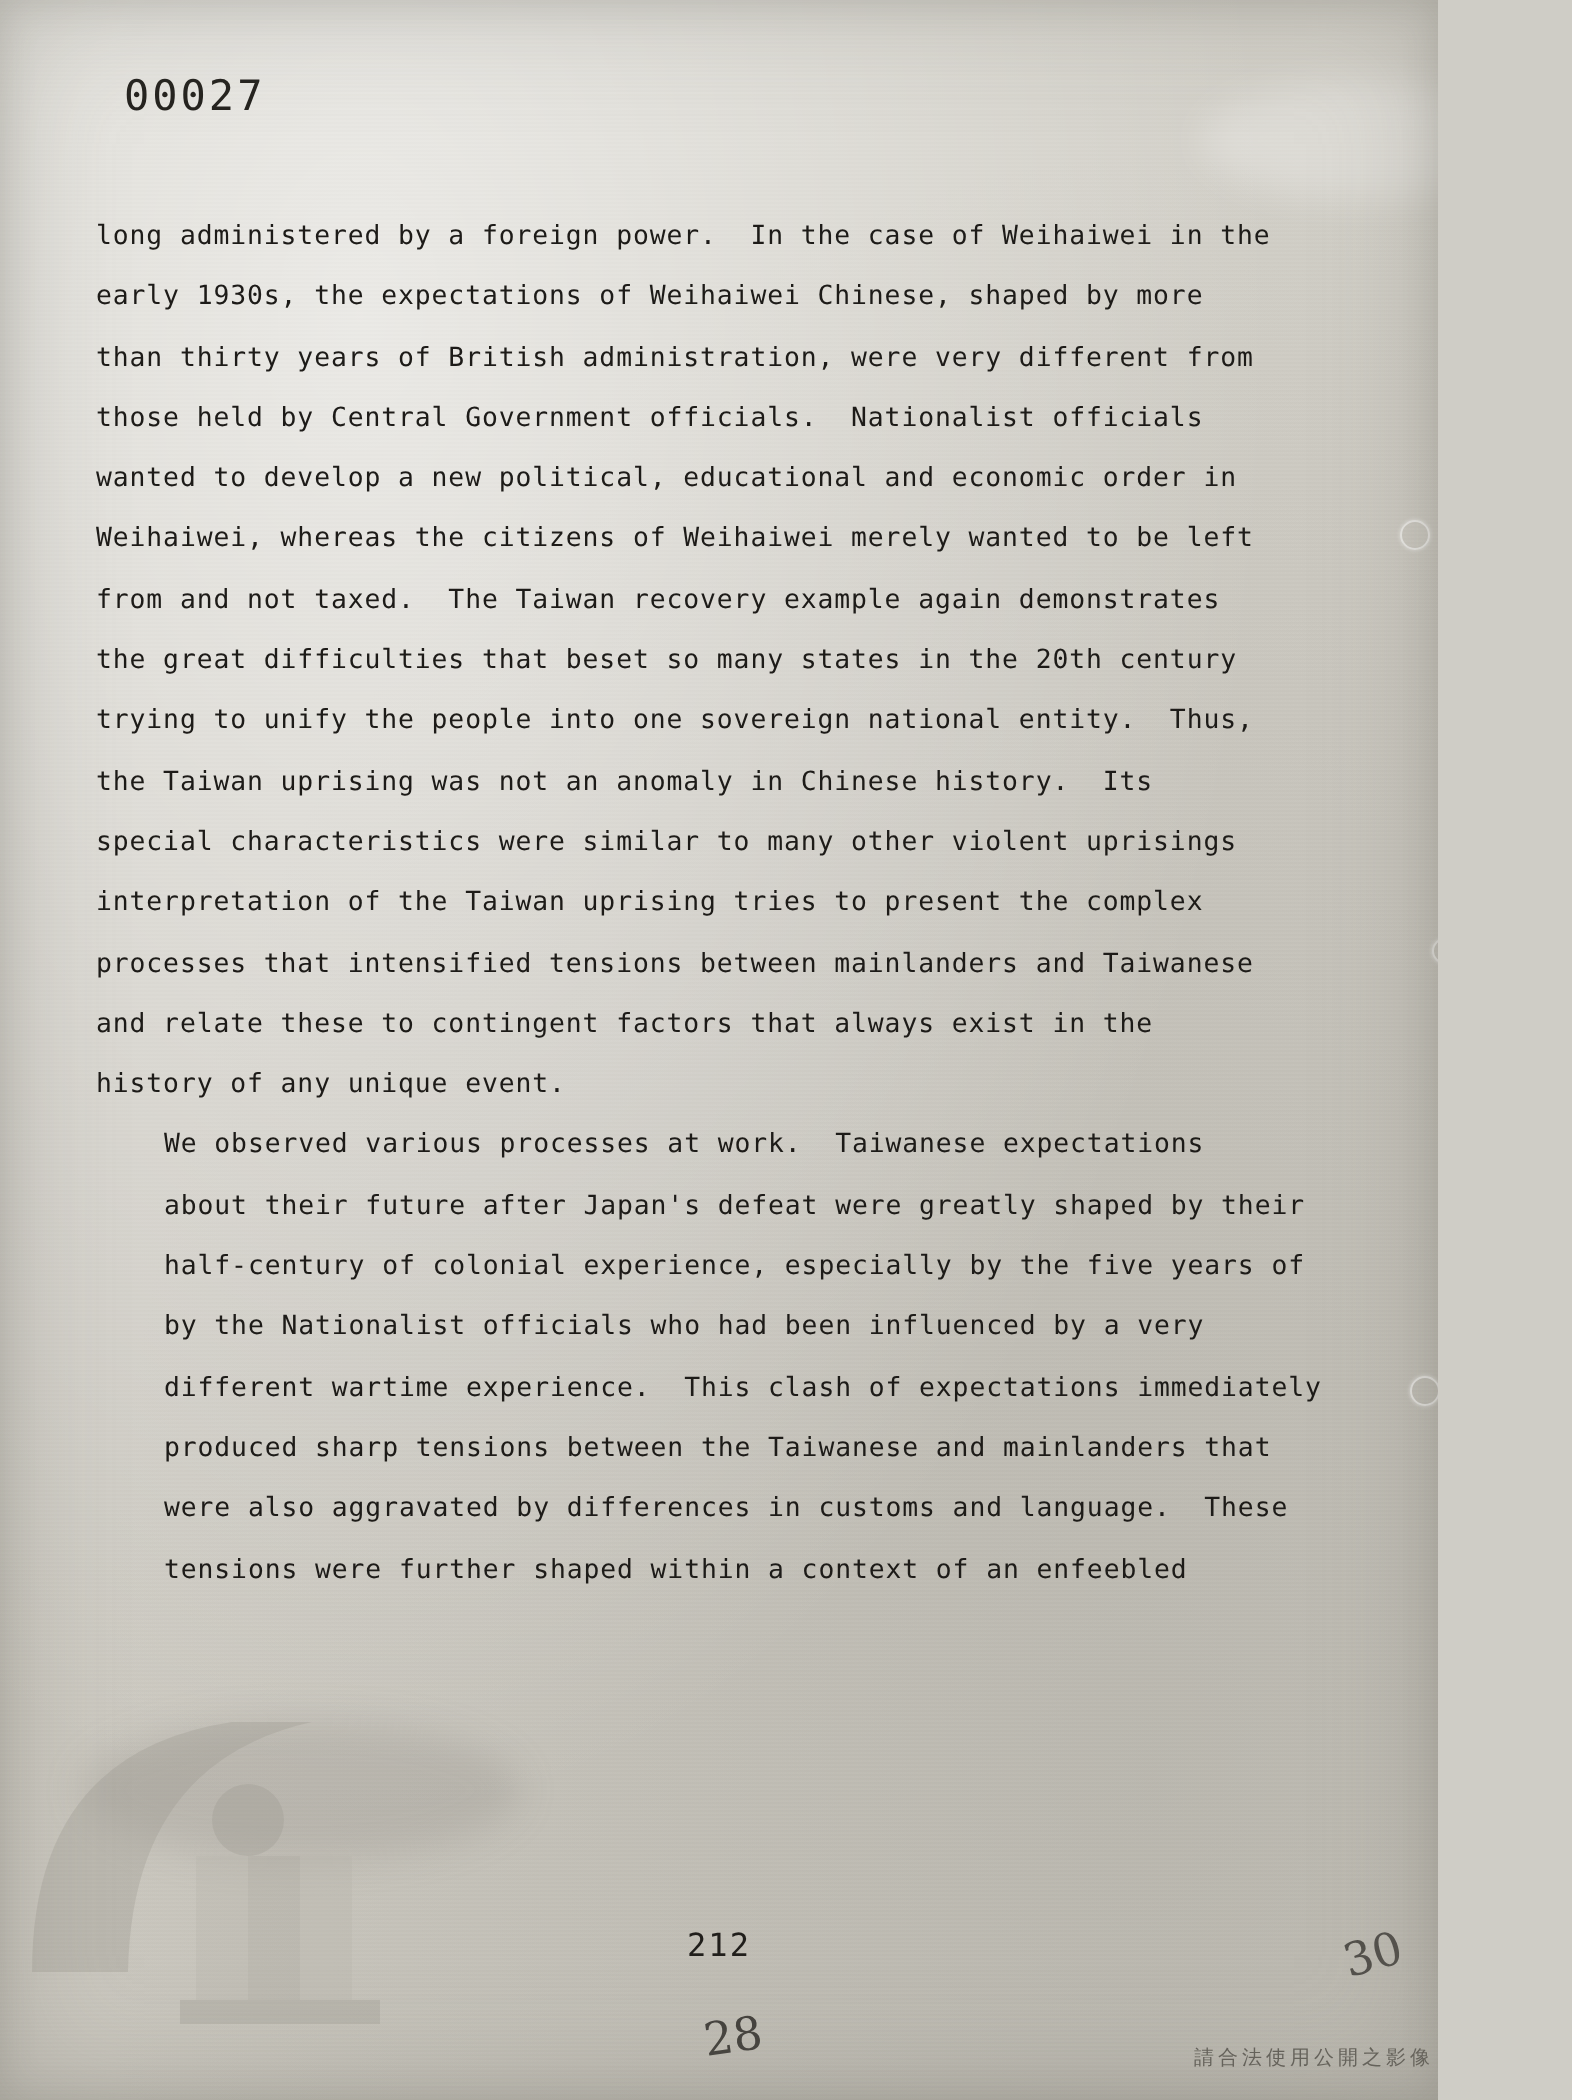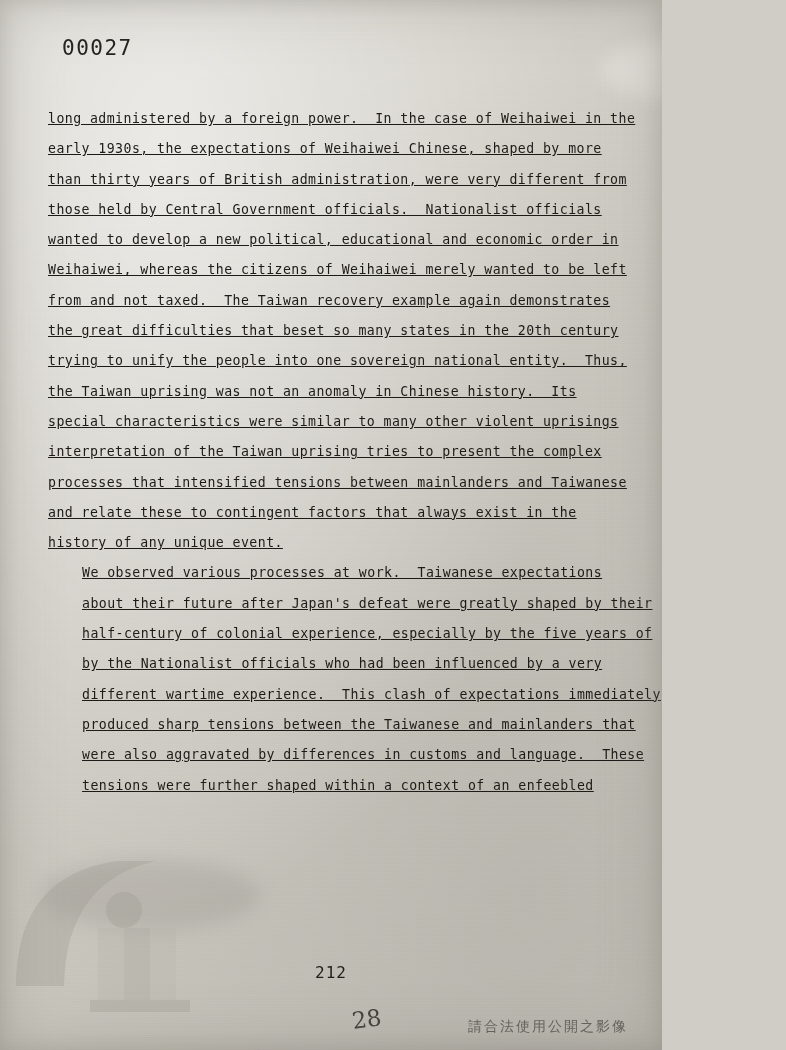--- a/index.html
+++ b/index.html
@@ -8,21 +8,21 @@
   }
   body {
     width: 786px;
     height: 1050px;
     background: #cfcdc6;
     font-family: "DejaVu Sans Mono", monospace;
     overflow: hidden;
   }
   .page {
     position: relative;
-    width: 662px;
+    width: 719px;
     height: 1050px;
     background: #d2d0c8;
     background-image:
       radial-gradient(ellipse at 25% 15%, rgba(255,255,255,0.55), rgba(255,255,255,0) 60%),
       radial-gradient(ellipse at 80% 85%, rgba(150,148,140,0.28), rgba(0,0,0,0) 65%),
       linear-gradient(160deg, #d7d5cd 0%, #cecbc3 45%, #c6c3ba 100%);
     overflow: hidden;
   }
   
   .grain {
@@ -65,21 +65,20 @@
     text-align: justify;
     text-justify: inter-word;
   }
   .para.second {
     margin-top: 0;
     text-indent: 34px;
   }
   .para .line {
     display: block;
     white-space: pre;
-    text-decoration: underline;
   }
 
   .page-number {
     position: absolute;
     left: 0;
     right: 0;
     top: 963px;
     text-align: center;
     font-size: 16px;
     color: #201e1b;
@@ -101,23 +100,23 @@
   .hw-30 {
     left: 672px;
     top: 965px;
     font-size: 23px;
     transform: rotate(-16deg);
     opacity: 0.72;
   }
 
   .watermark-text {
     position: absolute;
-    right: 34px;
+    right: 2px;
     bottom: 14px;
-    font-size: 14px;
+    font-size: 10px;
     color: #55524b;
     font-family: "DejaVu Sans", sans-serif;
     letter-spacing: 2px;
     opacity: 0.85;
   }
 
   
   .logo-mark {
     position: absolute;
     left: 6px;

